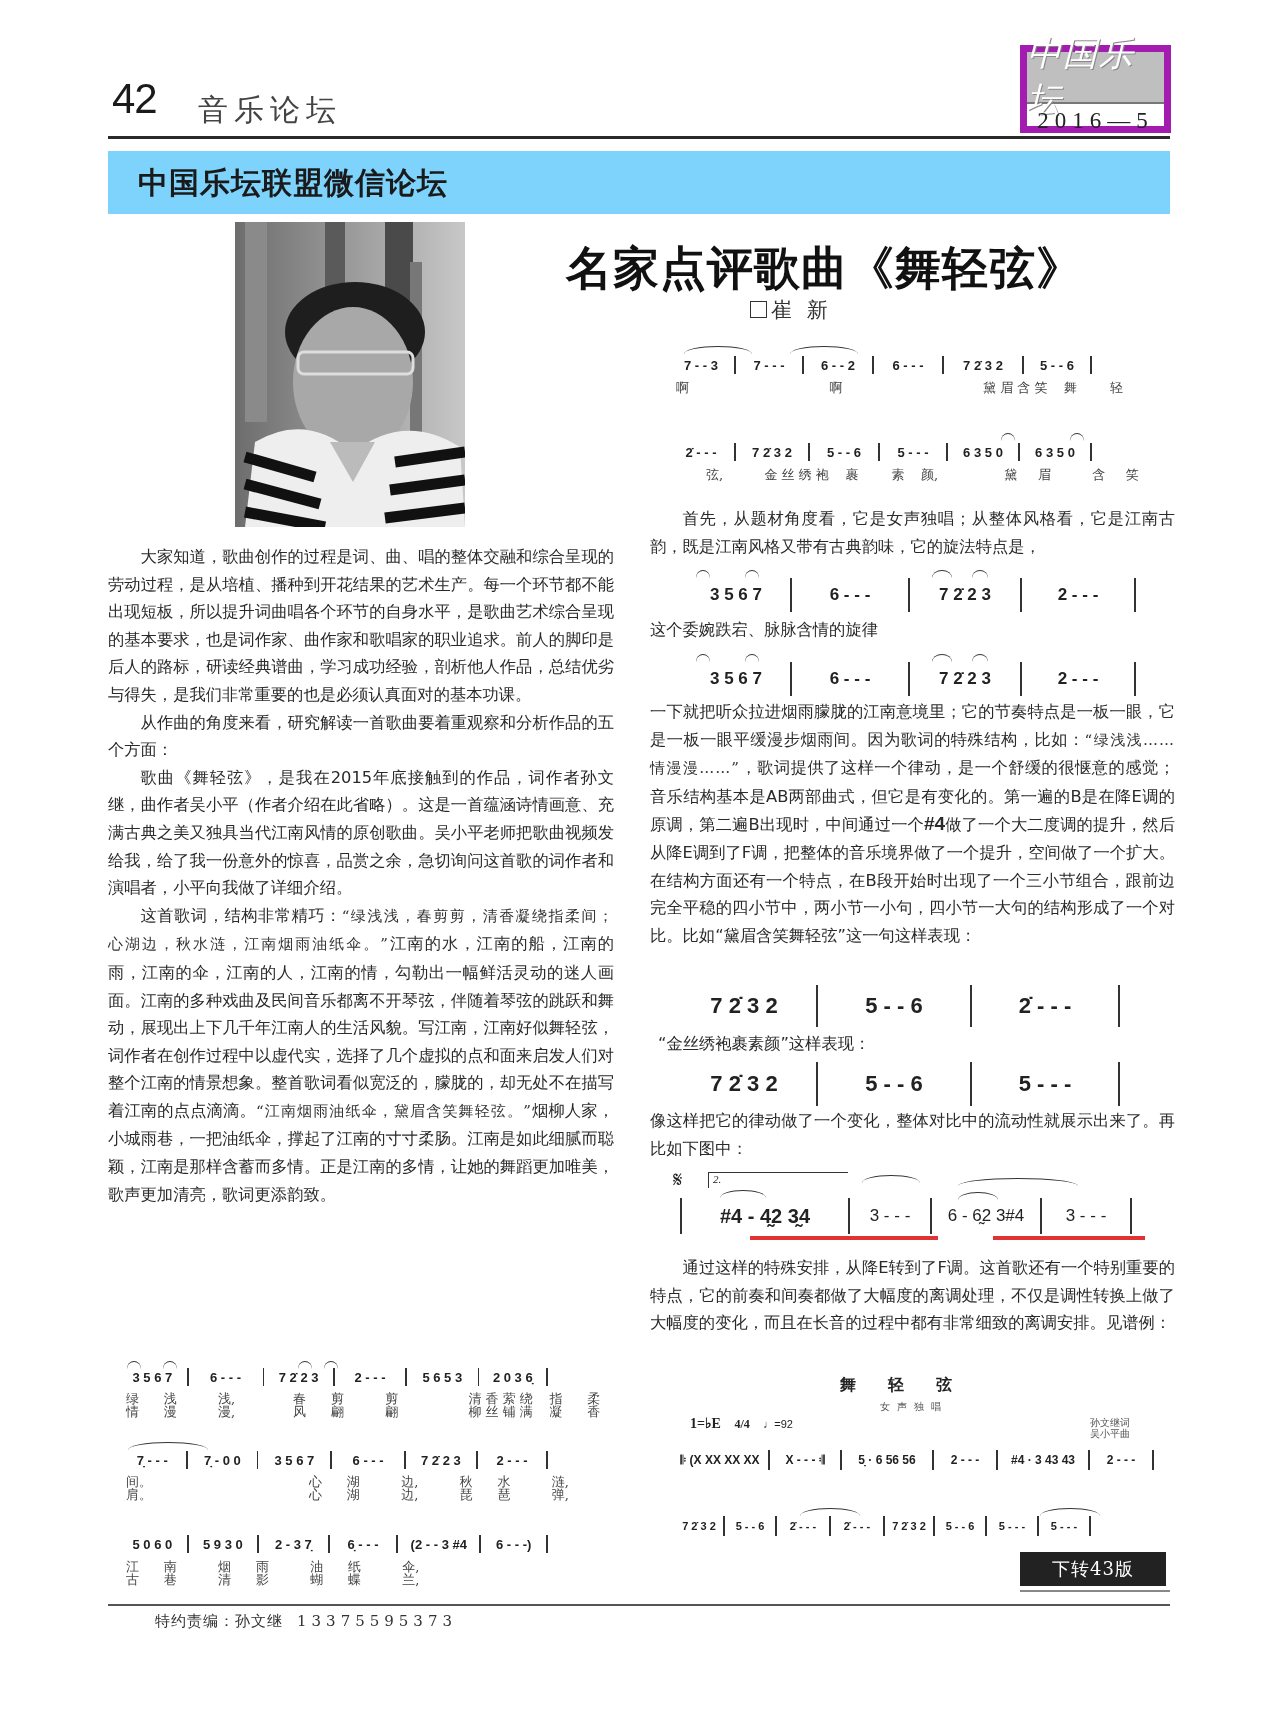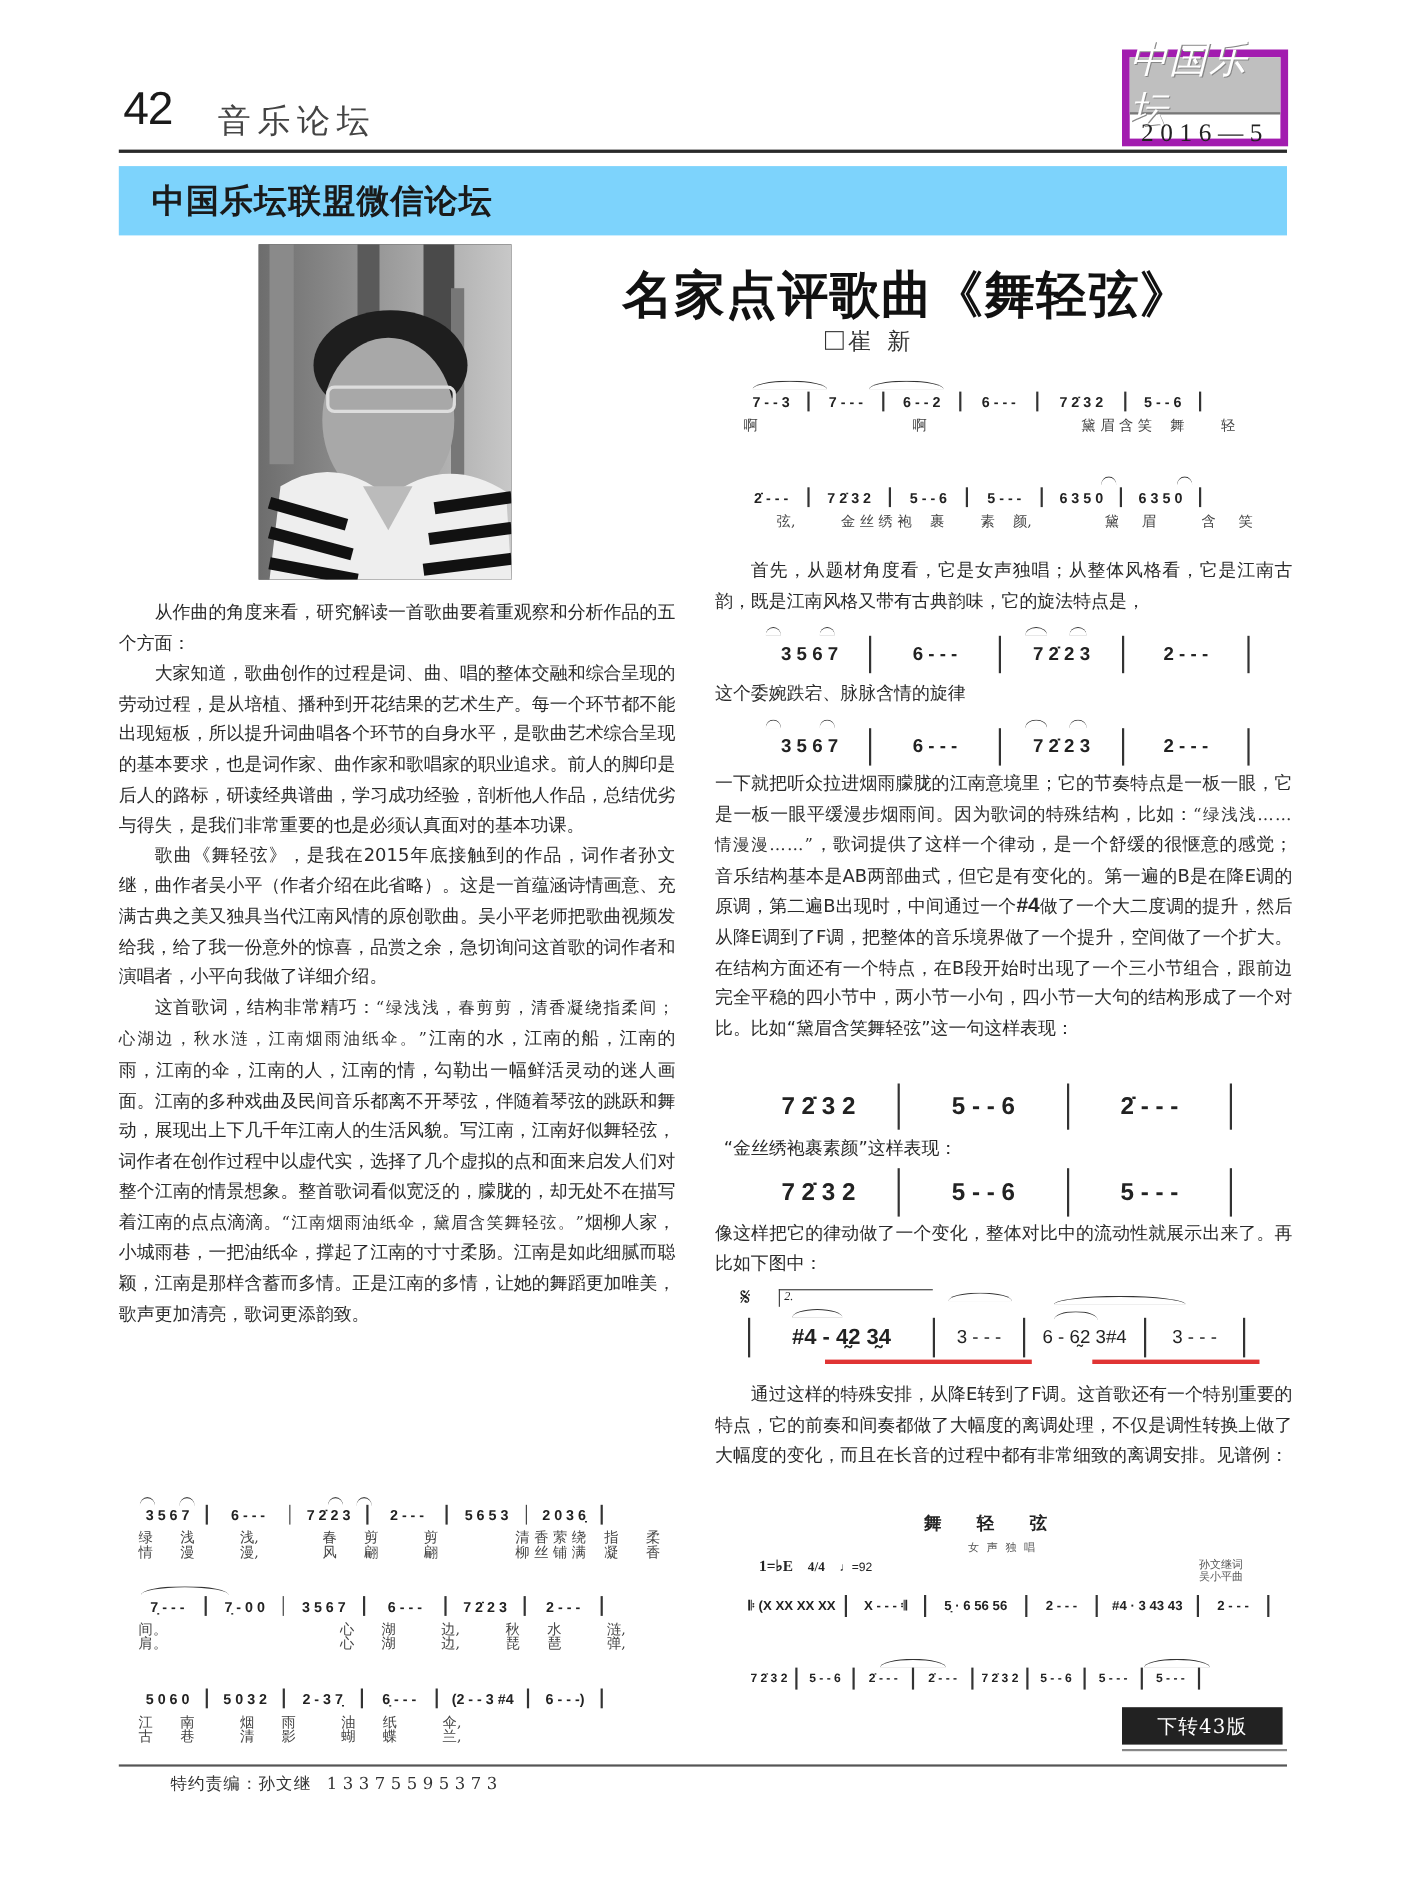--- a/index.html
+++ b/index.html
@@ -99,22 +99,22 @@
         <line x1="150" y1="296" x2="230" y2="286"></line>
     </g>
     <path d="M95 220 L118 260 L140 220 Z" fill="#bbb"></path>
   </svg>
 </div>
 
 <div class="article-title">名家点评歌曲《舞轻弦》</div>
 <div class="byline"><span class="byline-box"></span><span>崔 新</span></div>
 
 <div class="col col-left">
+  <p>大家知道，歌曲创作的过程是词、曲、唱的整体交融和综合呈现的劳动过程，是从培植、播种到开花结果的艺术生产。每一个环节都不能出现短板，所以提升词曲唱各个环节的自身水平，是歌曲艺术综合呈现的基本要求，也是词作家、曲作家和歌唱家的职业追求。前人的脚印是后人的路标，研读经典谱曲，学习成功经验，剖析他人作品，总结优劣与得失，是我们非常重要的也是必须认真面对的基本功课。</p>
   <p>从作曲的角度来看，研究解读一首歌曲要着重观察和分析作品的五个方面：</p>
-  <p>大家知道，歌曲创作的过程是词、曲、唱的整体交融和综合呈现的劳动过程，是从培植、播种到开花结果的艺术生产。每一个环节都不能出现短板，所以提升词曲唱各个环节的自身水平，是歌曲艺术综合呈现的基本要求，也是词作家、曲作家和歌唱家的职业追求。前人的脚印是后人的路标，研读经典谱曲，学习成功经验，剖析他人作品，总结优劣与得失，是我们非常重要的也是必须认真面对的基本功课。</p>
   <p>歌曲《舞轻弦》，是我在2015年底接触到的作品，词作者孙文继，曲作者吴小平（作者介绍在此省略）。这是一首蕴涵诗情画意、充满古典之美又独具当代江南风情的原创歌曲。吴小平老师把歌曲视频发给我，给了我一份意外的惊喜，品赏之余，急切询问这首歌的词作者和演唱者，小平向我做了详细介绍。</p>
   <p><span>这首歌词，结构非常精巧：</span><span class="quote-serif">“绿浅浅，春剪剪，清香凝绕指柔间；心湖边，秋水涟，江南烟雨油纸伞。”</span><span>江南的水，江南的船，江南的雨，江南的伞，江南的人，江南的情，勾勒出一幅鲜活灵动的迷人画面。江南的多种戏曲及民间音乐都离不开琴弦，伴随着琴弦的跳跃和舞动，展现出上下几千年江南人的生活风貌。写江南，江南好似舞轻弦，词作者在创作过程中以虚代实，选择了几个虚拟的点和面来启发人们对整个江南的情景想象。整首歌词看似宽泛的，朦胧的，却无处不在描写着江南的点点滴滴。</span><span class="quote-serif">“江南烟雨油纸伞，黛眉含笑舞轻弦。”</span><span>烟柳人家，小城雨巷，一把油纸伞，撑起了江南的寸寸柔肠。江南是如此细腻而聪颖，江南是那样含蓄而多情。正是江南的多情，让她的舞蹈更加唯美，歌声更加清亮，歌词更添韵致。</span></p>
 </div>
 
 <div>
   <div class="slur" style="left:127px;top:1361px;width:14px;"></div>
   <div class="slur" style="left:163px;top:1361px;width:14px;"></div>
   <div class="slur" style="left:298px;top:1361px;width:14px;"></div>
   <div class="slur" style="left:324px;top:1361px;width:14px;"></div>
   <div class="jp-row small-score" style="left:126px;top:1368px;width:430px;height:18px;">
@@ -148,21 +148,21 @@
       <span class="jp-bar"></span>
     <span class="jp-measure" style="width:60px">2 - - -</span>
       <span class="jp-bar"></span>
   </div>
   <div class="lyrics-row" style="left:126px;top:1475px;">间。                                      心      湖          边,          秋      水          涟,</div>
   <div class="lyrics-row" style="left:126px;top:1488px;">肩。                                      心      湖          边,          琵      琶          弹,</div>
 
   <div class="jp-row small-score" style="left:126px;top:1535px;width:430px;height:18px;">
     <span class="jp-measure" style="width:60px">5 0 6 0</span>
       <span class="jp-bar"></span>
-    <span class="jp-measure" style="width:60px">5 0 3 2</span>
+    <span class="jp-measure" style="width:60px">5 9 3 0</span>
       <span class="jp-bar"></span>
     <span class="jp-measure" style="width:60px">2 - 3 7̣</span>
       <span class="jp-bar"></span>
     <span class="jp-measure" style="width:58px">6̣ - - -</span>
       <span class="jp-bar"></span>
     <span class="jp-measure" style="width:74px">(2 - - 3 #4</span>
       <span class="jp-bar"></span>
     <span class="jp-measure" style="width:56px">6 - - -)</span>
       <span class="jp-bar"></span>
   </div>

